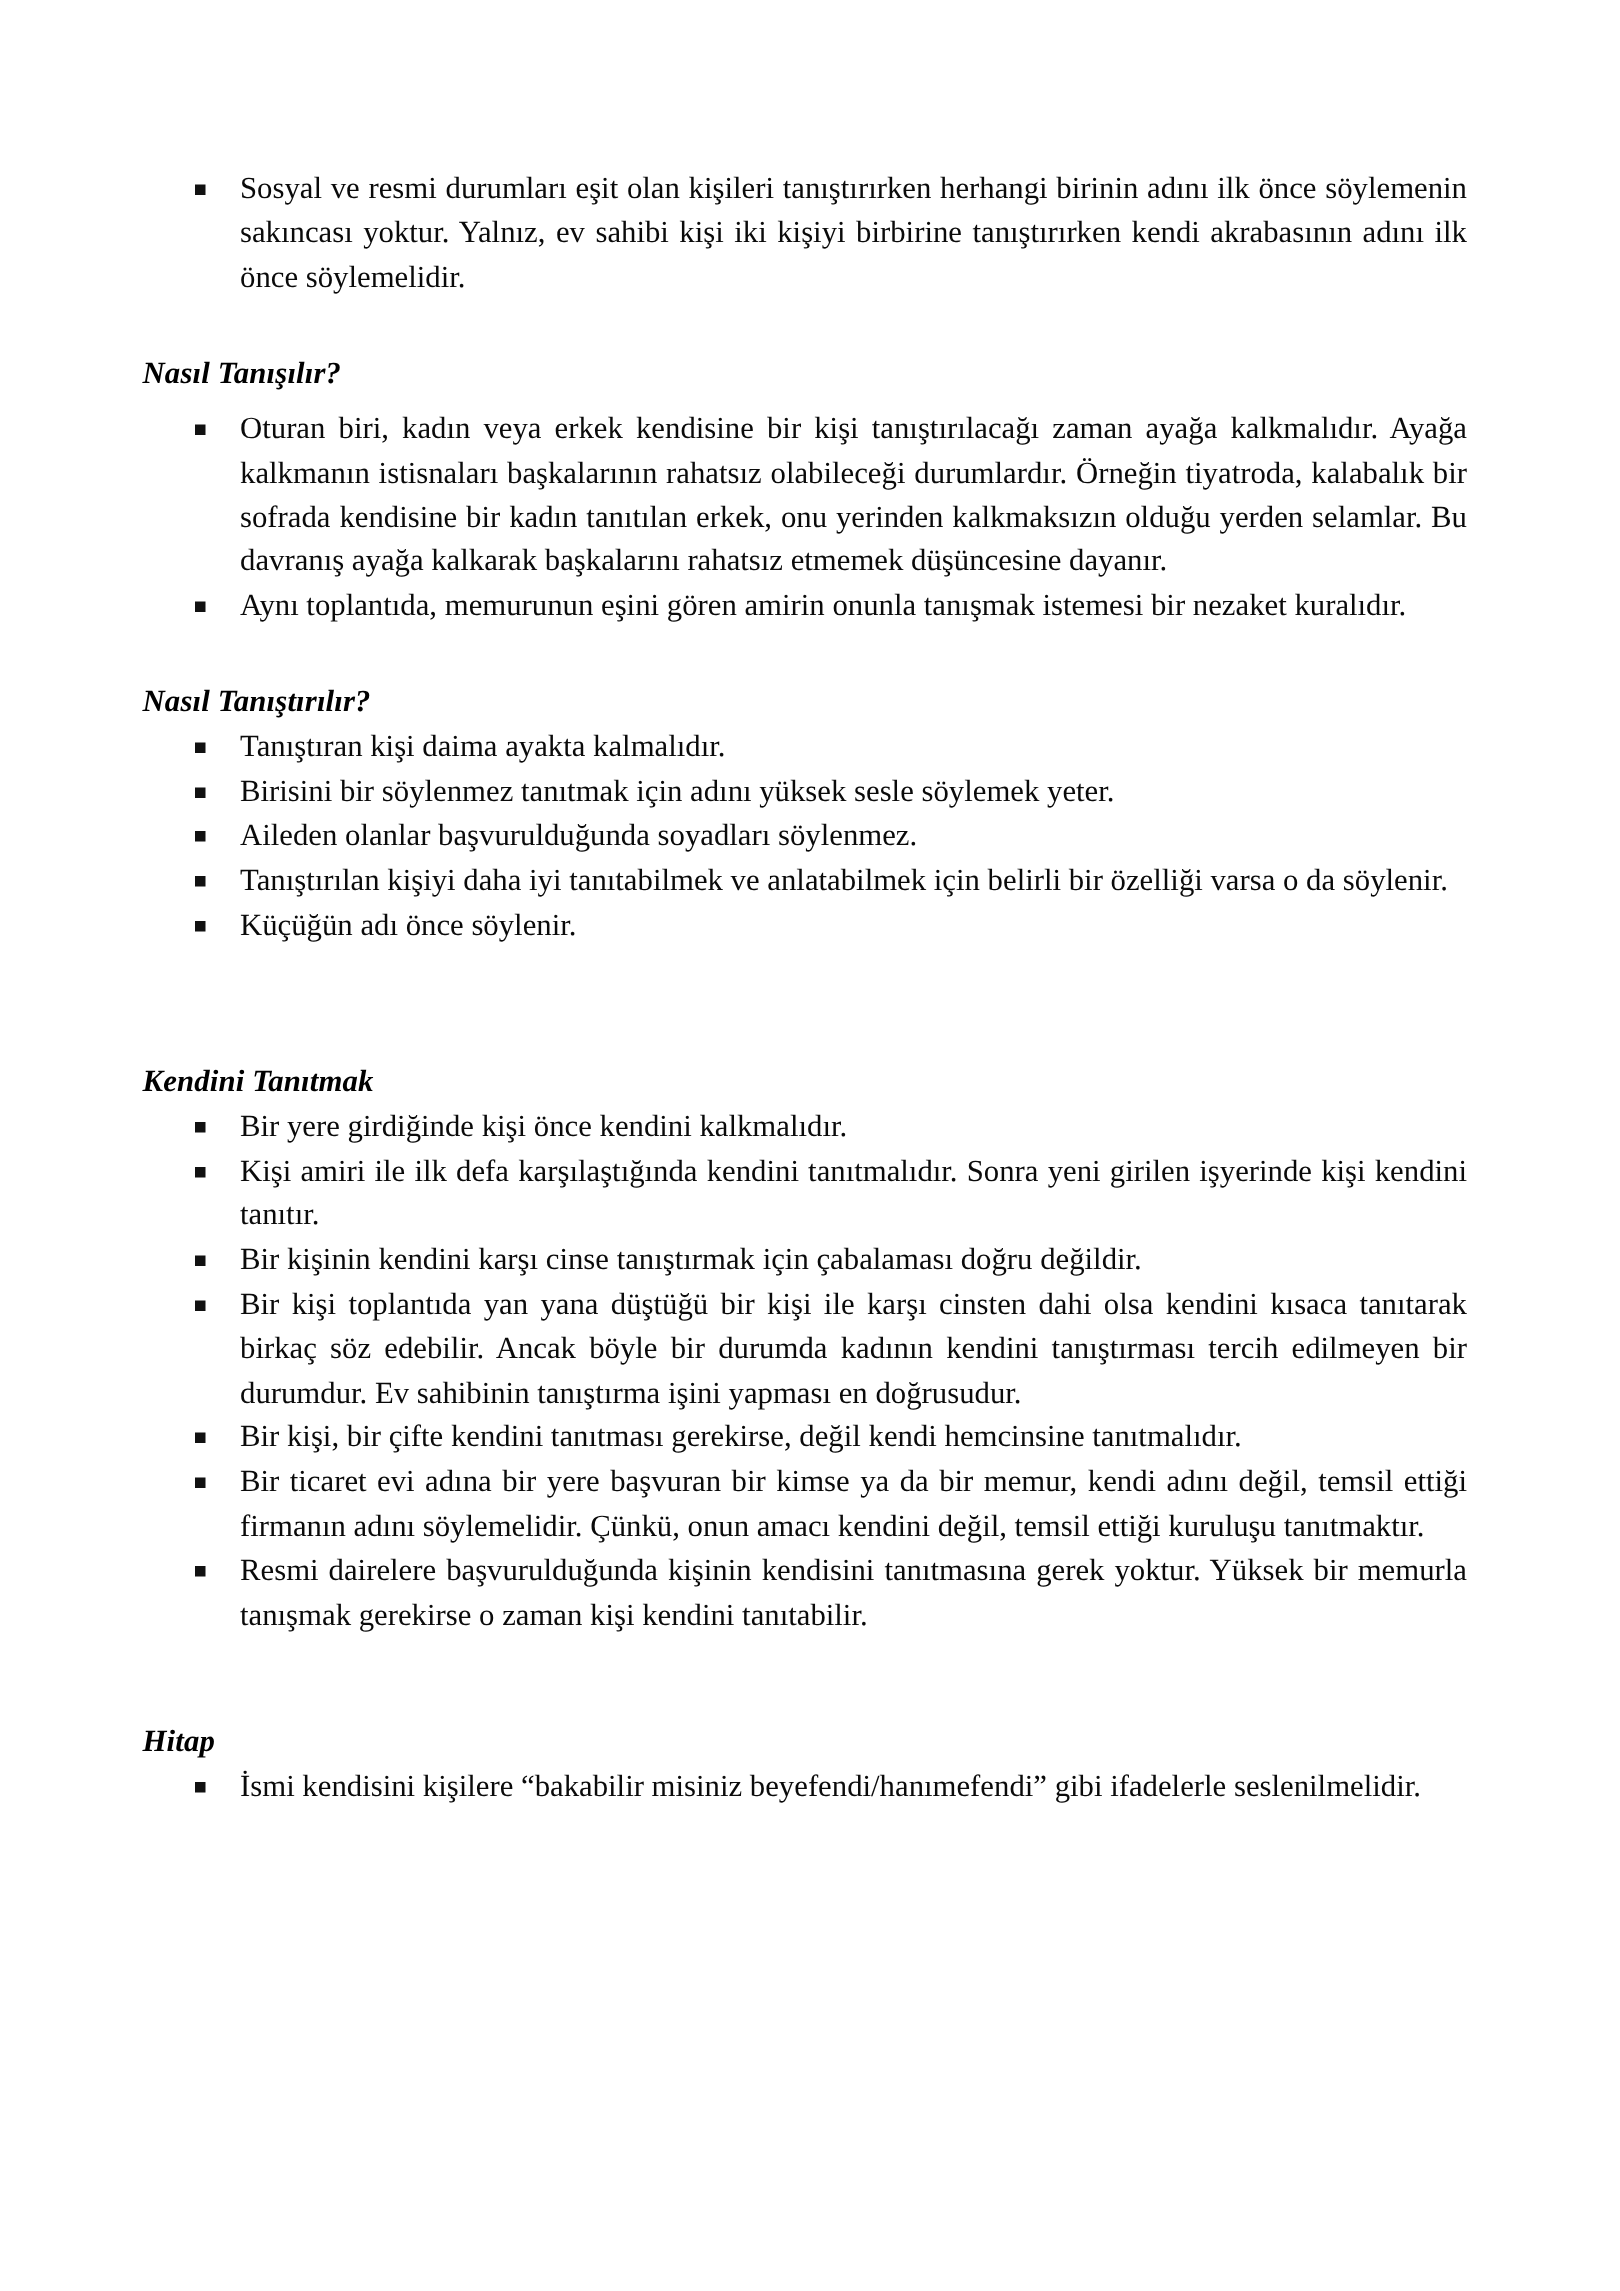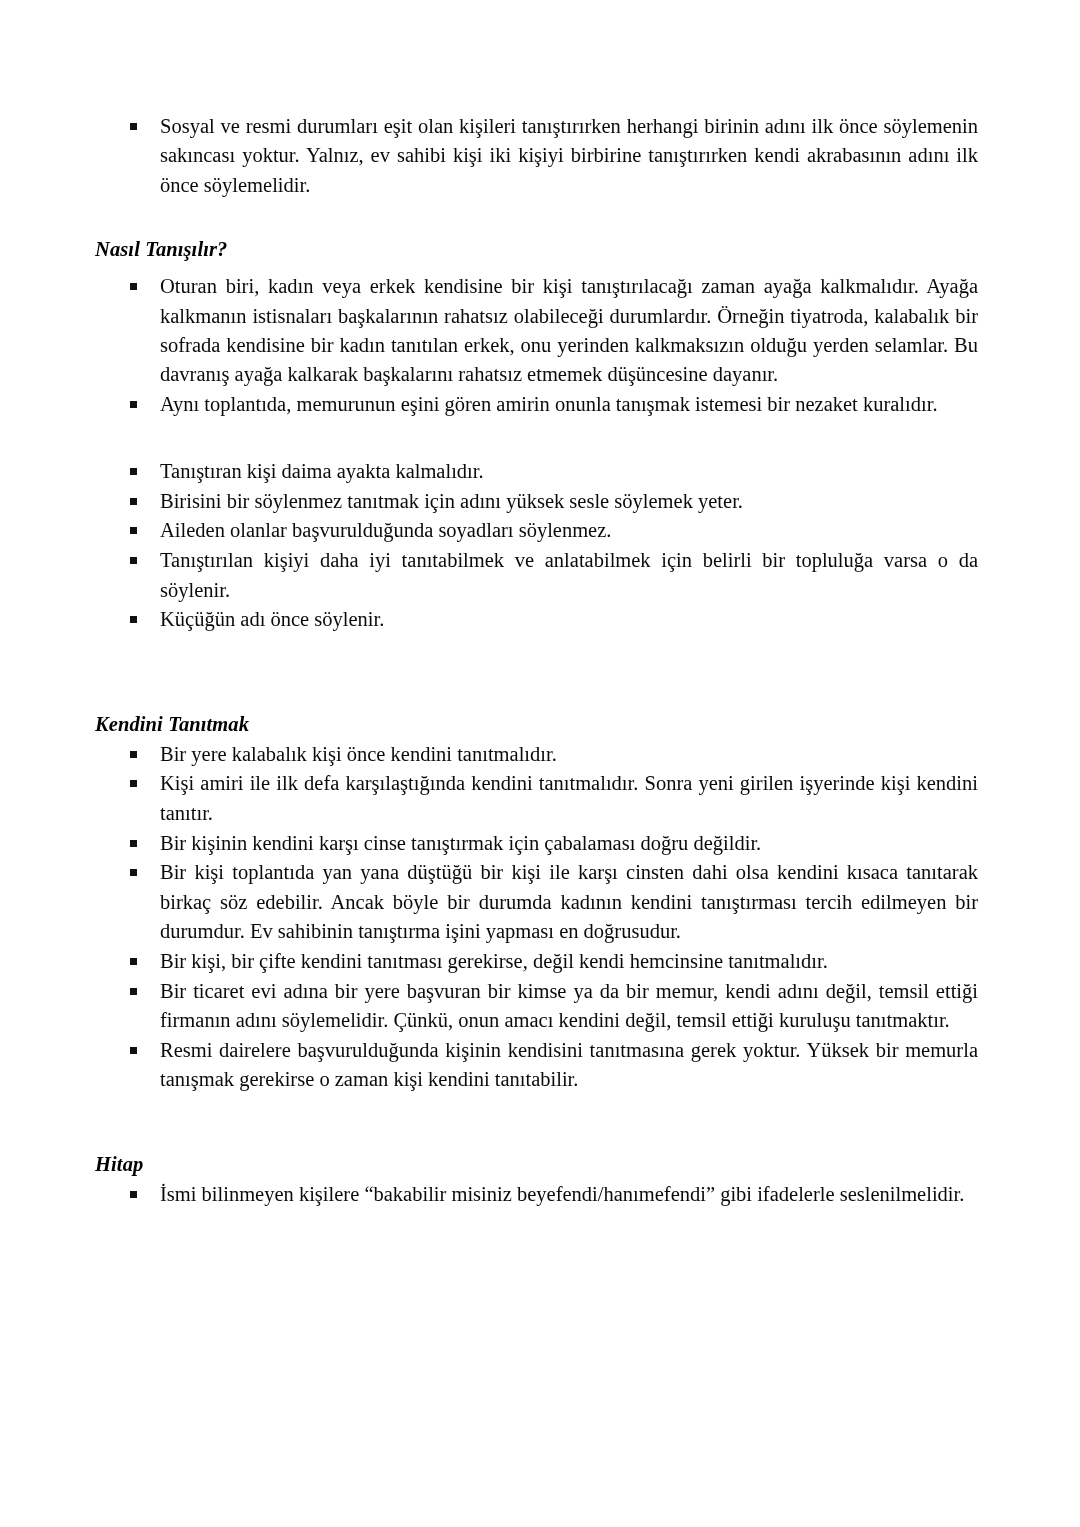--- a/index.html
+++ b/index.html
@@ -116,54 +116,55 @@
         <span class="txt">Oturan biri, kadın veya erkek kendisine bir kişi tanıştırılacağı zaman ayağa kalkmalıdır. Ayağa kalkmanın istisnaları başkalarının rahatsız olabileceği durumlardır. Örneğin tiyatroda, kalabalık bir sofrada kendisine bir kadın tanıtılan erkek, onu yerinden kalkmaksızın olduğu yerden selamlar. Bu davranış ayağa kalkarak başkalarını rahatsız etmemek düşüncesine dayanır.</span>
       </li>
       <li>
         <span class="bullet"></span>
         <span class="txt">Aynı toplantıda, memurunun eşini gören amirin onunla tanışmak istemesi bir nezaket kuralıdır.</span>
       </li>
     </ul>
 
     <div class="sec-gap-lg"></div>
 
+    <div class="heading">Nasıl Tanıştırılır?</div>
     <div class="head-gap-xs"></div>
 
     <ul class="blist outer tight">
       <li>
         <span class="bullet"></span>
         <span class="txt">Tanıştıran kişi daima ayakta kalmalıdır.</span>
       </li>
       <li>
         <span class="bullet"></span>
         <span class="txt">Birisini bir söylenmez tanıtmak için adını yüksek sesle söylemek yeter.</span>
       </li>
       <li>
         <span class="bullet"></span>
         <span class="txt">Aileden olanlar başvurulduğunda soyadları söylenmez.</span>
       </li>
       <li>
         <span class="bullet"></span>
-        <span class="txt">Tanıştırılan kişiyi daha iyi tanıtabilmek ve anlatabilmek için belirli bir topluluğa varsa o da söylenir.</span>
+        <span class="txt">Tanıştırılan kişiyi daha iyi tanıtabilmek ve anlatabilmek için belirli bir özelliği varsa o da söylenir.</span>
       </li>
       <li>
         <span class="bullet"></span>
         <span class="txt">Küçüğün adı önce söylenir.</span>
       </li>
     </ul>
 
     <div class="sec-gap-xl"></div>
 
     <div class="heading">Kendini Tanıtmak</div>
     <div class="head-gap-xs"></div>
 
     <ul class="blist outer tight">
       <li>
         <span class="bullet"></span>
-        <span class="txt">Bir yere kalabalık kişi önce kendini tanıtmalıdır.</span>
+        <span class="txt">Bir yere girdiğinde kişi önce kendini kalkmalıdır.</span>
       </li>
       <li>
         <span class="bullet"></span>
         <span class="txt">Kişi amiri ile ilk defa karşılaştığında kendini tanıtmalıdır. Sonra yeni girilen işyerinde kişi kendini tanıtır.</span>
       </li>
       <li>
         <span class="bullet"></span>
         <span class="txt">Bir kişinin kendini karşı cinse tanıştırmak için çabalaması doğru değildir.</span>
       </li>
       <li>
@@ -185,18 +186,18 @@
     </ul>
 
     <div class="sec-gap-xxl"></div>
 
     <div class="heading">Hitap</div>
     <div class="head-gap-xs"></div>
 
     <ul class="blist outer tight">
       <li>
         <span class="bullet"></span>
-        <span class="txt">İsmi bilinmeyen kişilere “bakabilir misiniz beyefendi/hanımefendi” gibi ifadelerle seslenilmelidir.</span>
+        <span class="txt">İsmi kendisini kişilere “bakabilir misiniz beyefendi/hanımefendi” gibi ifadelerle seslenilmelidir.</span>
       </li>
     </ul>
 
   </div>
 </div>
 
 </body></html>

